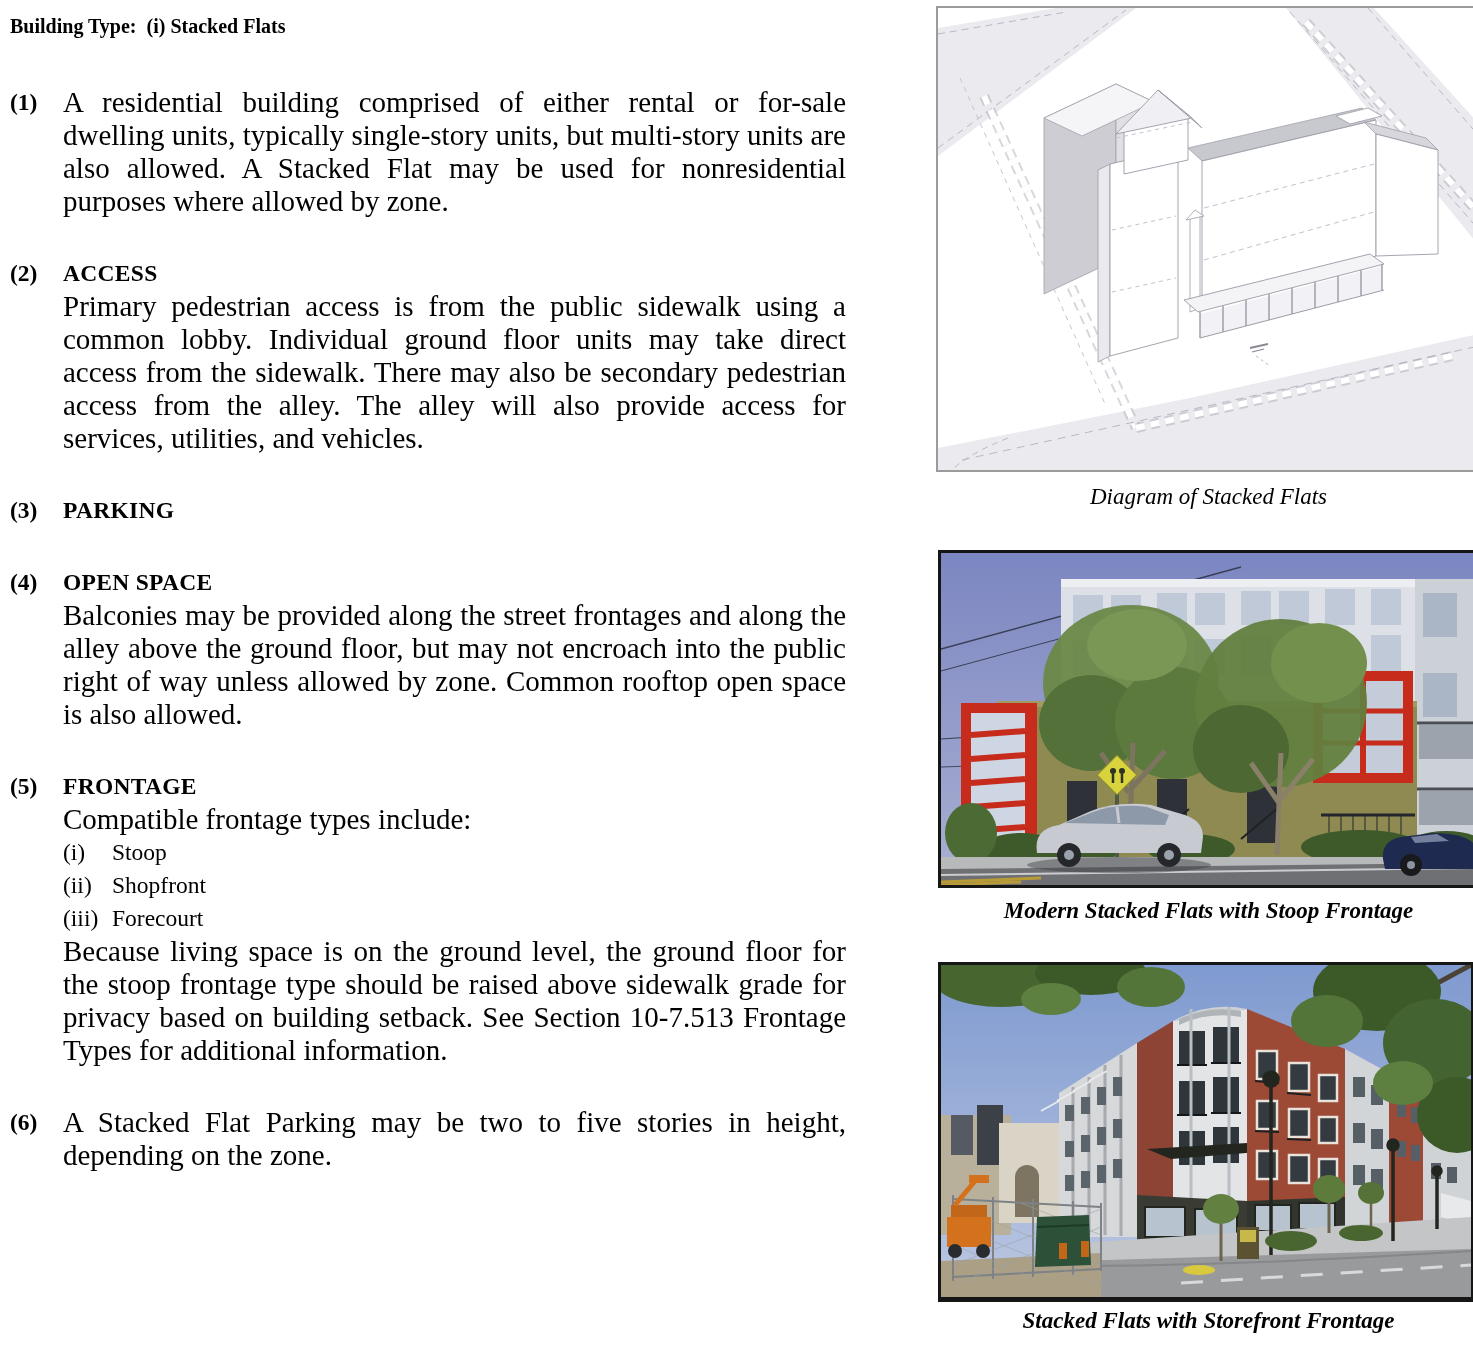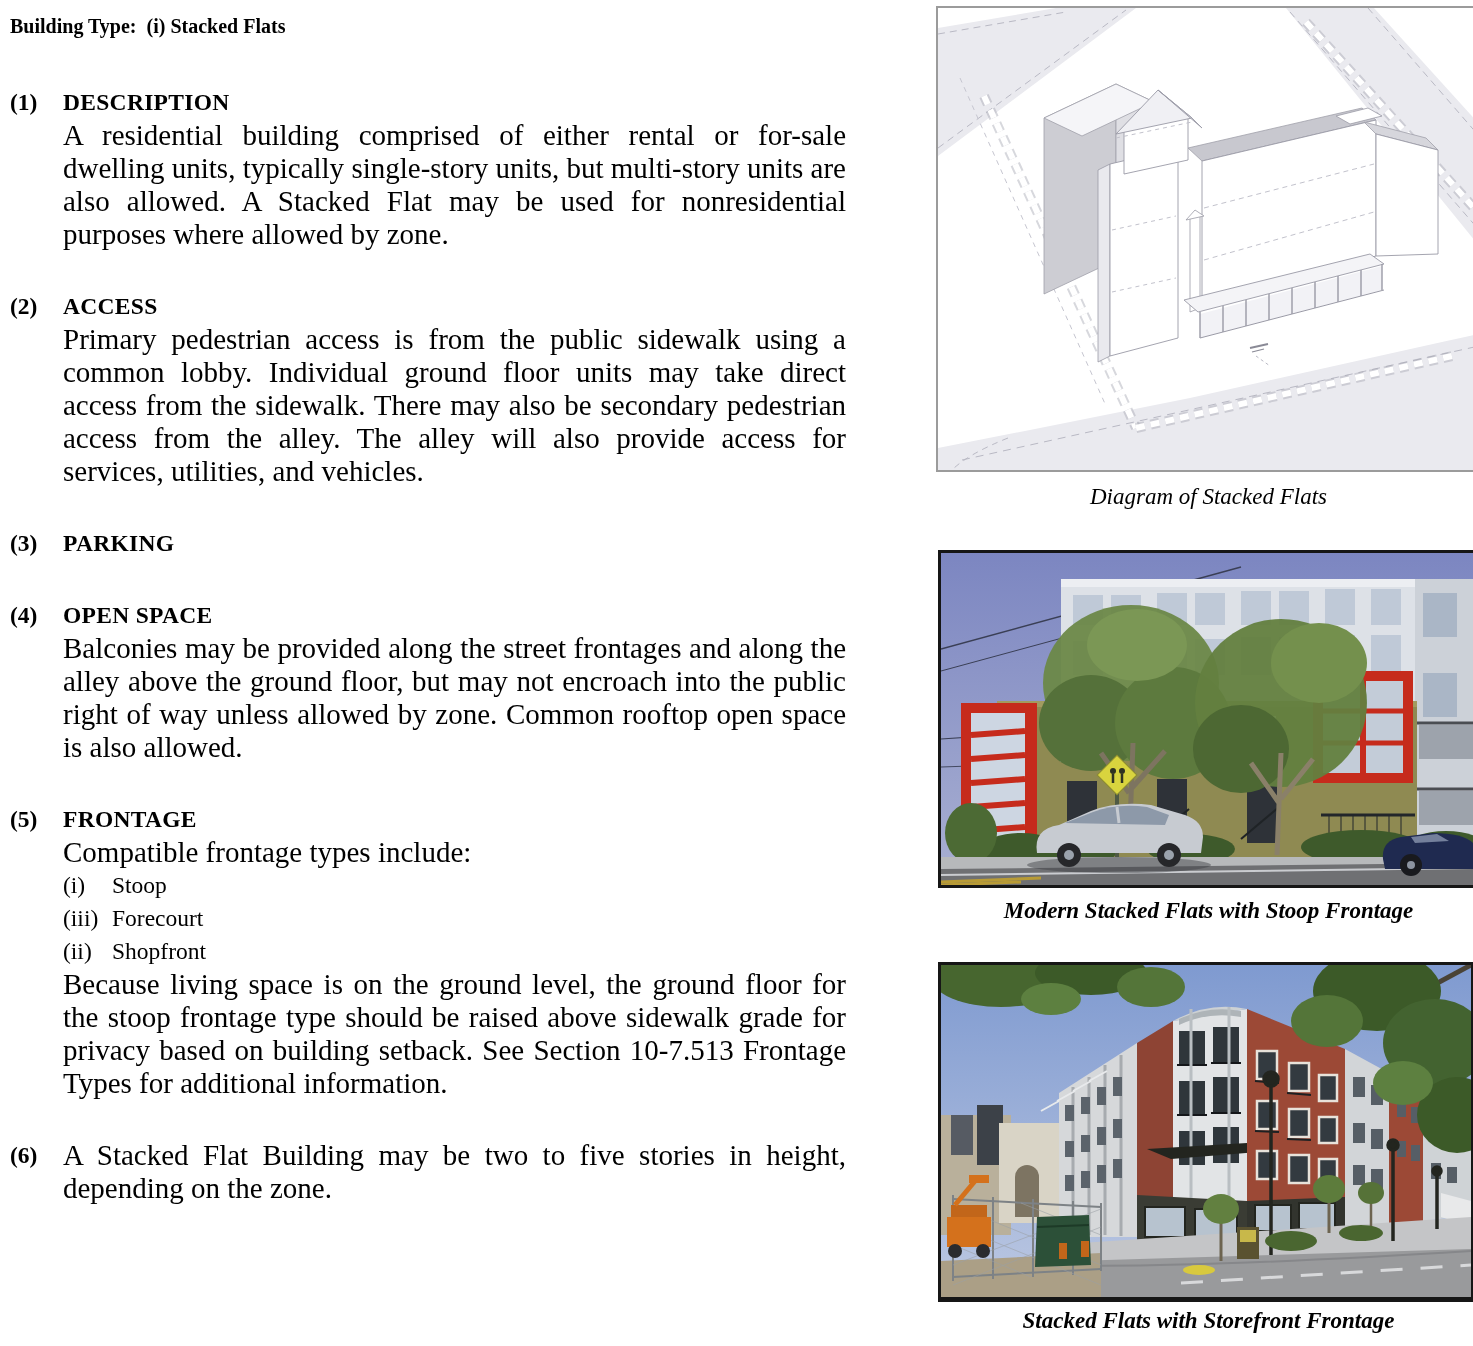--- a/index.html
+++ b/index.html
@@ -26,21 +26,20 @@
 </style>
 </head>
 <body>
 
 <div class="left-col">
   <h1 class="page-title">Building Type:  (i) Stacked Flats</h1>
 
   <div class="sec">
     <span class="sec-num">(1)</span>
     <div class="sec-content">
-      <h2 class="sec-head">DESCRIPTION</h2>
       <p class="sec-body">A residential building comprised of either rental or for-sale dwelling units, typically single-story units, but multi-story units are also allowed. A Stacked Flat may be used for nonresidential purposes where allowed by zone.</p>
     </div>
   </div>
 
   <div class="sec">
     <span class="sec-num">(2)</span>
     <div class="sec-content">
       <h2 class="sec-head">ACCESS</h2>
       <p class="sec-body">Primary pedestrian access is from the public sidewalk using a common lobby.  Individual ground floor units may take direct access from the sidewalk.  There may also be secondary pedestrian access from the alley. The alley will also provide access for services, utilities, and vehicles.</p>
     </div>
@@ -64,35 +63,35 @@
   <div class="sec">
     <span class="sec-num">(5)</span>
     <div class="sec-content">
       <h2 class="sec-head">FRONTAGE</h2>
       <p class="sec-body">Compatible frontage types include:</p>
       <div class="fl-row">
         <span>(i)</span>
         <span>Stoop</span>
       </div>
       <div class="fl-row">
+        <span>(ii)</span>
+        <span>Shopfront</span>
+      </div>
+      <div class="fl-row">
         <span>(iii)</span>
         <span>Forecourt</span>
       </div>
-      <div class="fl-row">
-        <span>(ii)</span>
-        <span>Shopfront</span>
-      </div>
       <p class="sec-body">Because living space is on the ground level, the ground floor for the stoop frontage type should be raised above sidewalk grade for privacy based on building setback.  See Section 10-7.513 Frontage Types for additional information.</p>
     </div>
   </div>
 
   <div class="sec">
     <span class="sec-num">(6)</span>
     <div class="sec-content">
-      <p class="sec-body">A Stacked Flat Building may be two to five stories in height, depending on the zone.</p>
+      <p class="sec-body">A Stacked Flat Parking may be two to five stories in height, depending on the zone.</p>
     </div>
   </div>
 </div>
 
 <div class="right-col">
 
   <div class="fig-frame fig-diagram">
     <svg width="541" height="462" viewBox="0 0 541 462">
       <rect x="0" y="0" width="541" height="462" fill="#ffffff"></rect>
 

